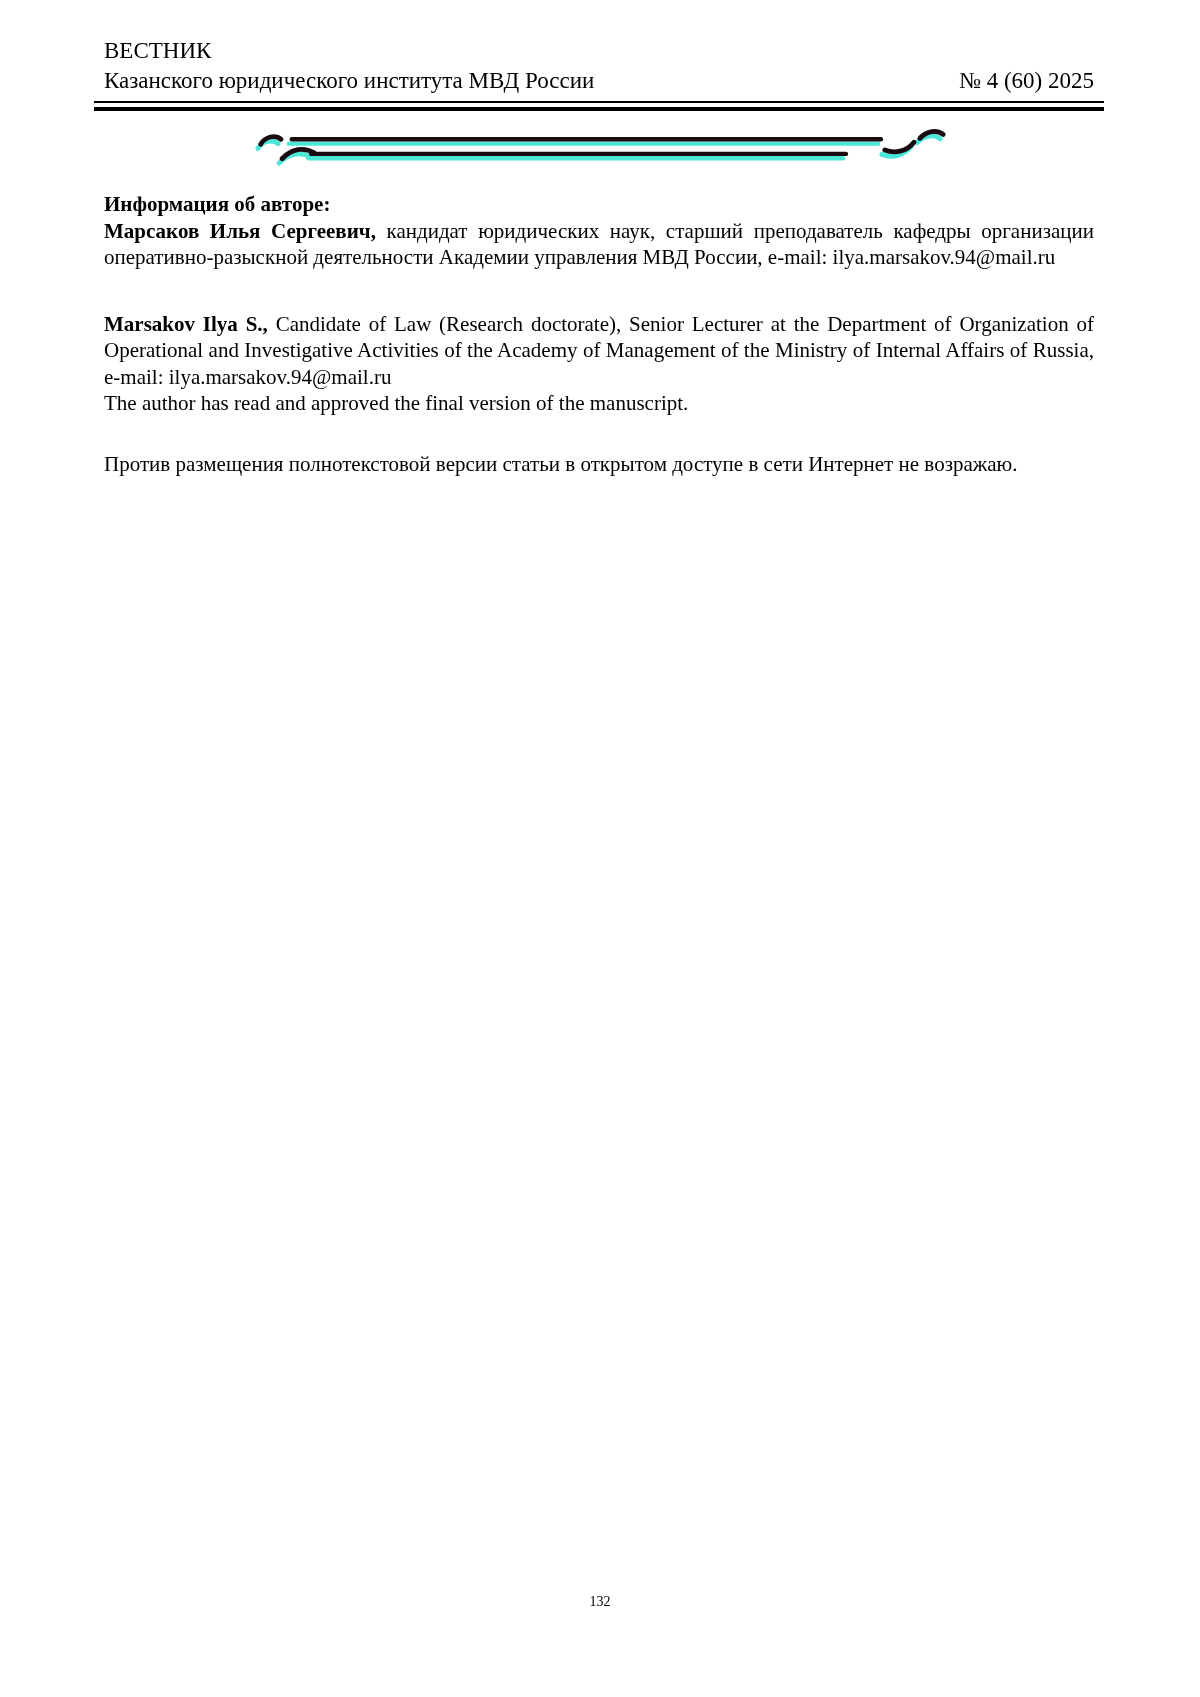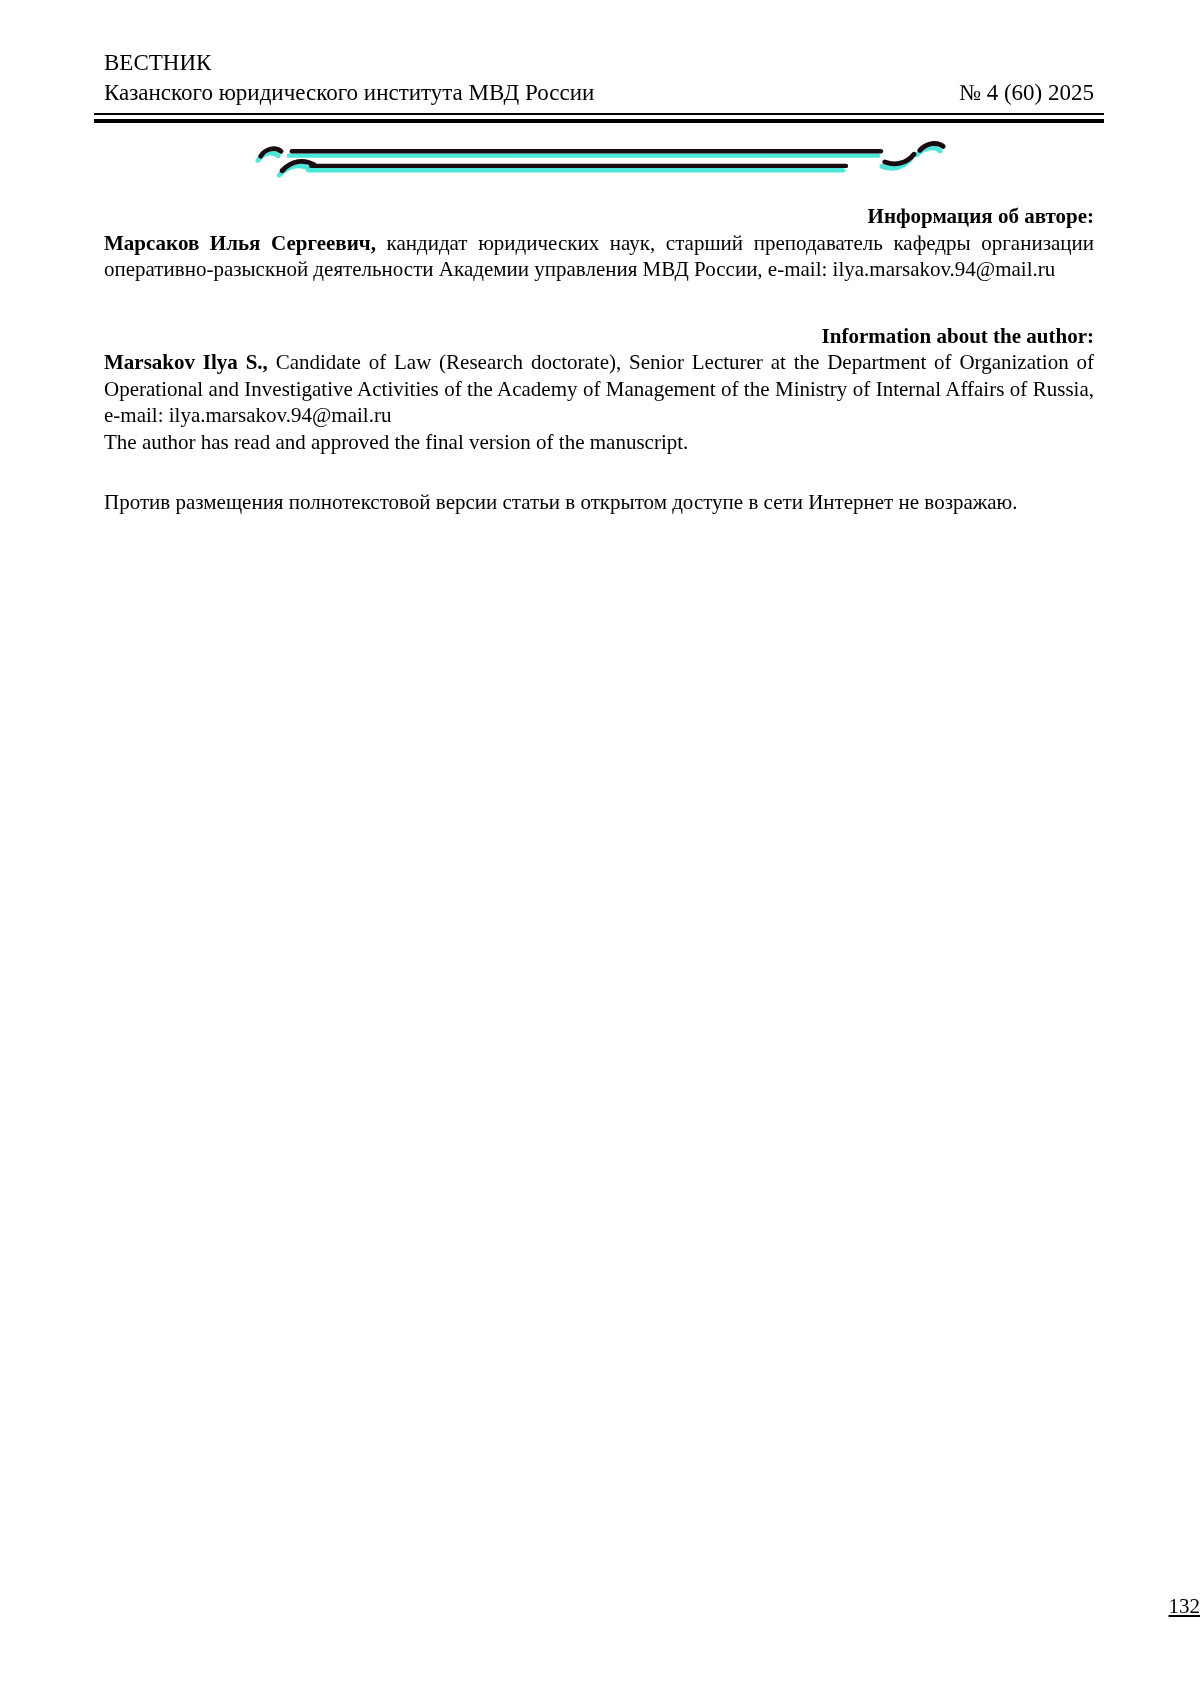--- a/index.html
+++ b/index.html
@@ -13,21 +13,21 @@
     font-family: "Liberation Serif", "DejaVu Serif", serif;
     overflow: hidden;
   }
   .content {
     position: absolute;
     left: 104px;
     right: 106px;
     top: 0;
   }
   
-  .journal-header { padding-top: 48px; }
+  .journal-header { padding-top: 36px; }
   .journal-title {
     font-size: 23px;
     line-height: 30px;
     font-weight: normal;
     margin: 0;
   }
   .journal-subrow {
     display: flex;
     justify-content: space-between;
     align-items: flex-start;
@@ -49,30 +49,29 @@
   
   .text-block {
     font-size: 21px;
     line-height: 26.5px;
   }
   .ru-block { margin-top: 18px; }
   .en-block { margin-top: 40px; }
   .dates-block { margin-top: 34px; }
   .text-block p { margin: 0; }
   .just { text-align: justify; }
-  .bold { font-weight: bold; text-align: right; }
+  .bold { font-weight: bold; }
   
   .page-number {
     position: absolute;
     top: 1594px;
     left: 0;
     width: 100%;
-    text-align: right;
-    font-size: 21px;
-    text-decoration: underline;
+    text-align: center;
+    font-size: 14px;
   }
 </style>
 </head>
 <body>
 
 <div class="page">
   <div class="content">
 
     <div class="journal-header">
       <div class="journal-title">ВЕСТНИК</div>
@@ -105,21 +104,20 @@
         </g>
       </svg>
     </div>
 
     <div class="text-block ru-block">
       <p class="bold">Информация об авторе:</p>
       <p class="just"><span class="bold">Марсаков Илья Сергеевич,</span> <span>кандидат юридических наук, старший преподаватель кафедры организации оперативно-разыскной деятельности Академии управления МВД России, e-mail: ilya.marsakov.94@mail.ru</span></p>
     </div>
 
     <div class="text-block en-block">
-      <p class="bold">Information about the author:</p>
       <p class="just"><span class="bold">Marsakov Ilya S.,</span> <span>Candidate of Law (Research doctorate), Senior Lecturer at the Department of Organization of Operational and Investigative Activities of the Academy of Management of the Ministry of Internal Affairs of Russia, e-mail: ilya.marsakov.94@mail.ru</span></p>
       <p>The author has read and approved the final version of the manuscript.</p>
     </div>
 
     <div class="text-block dates-block">
       <p>Против размещения полнотекстовой версии статьи в открытом доступе в сети Интернет не возражаю.</p>
     </div>
 
   </div>
 

